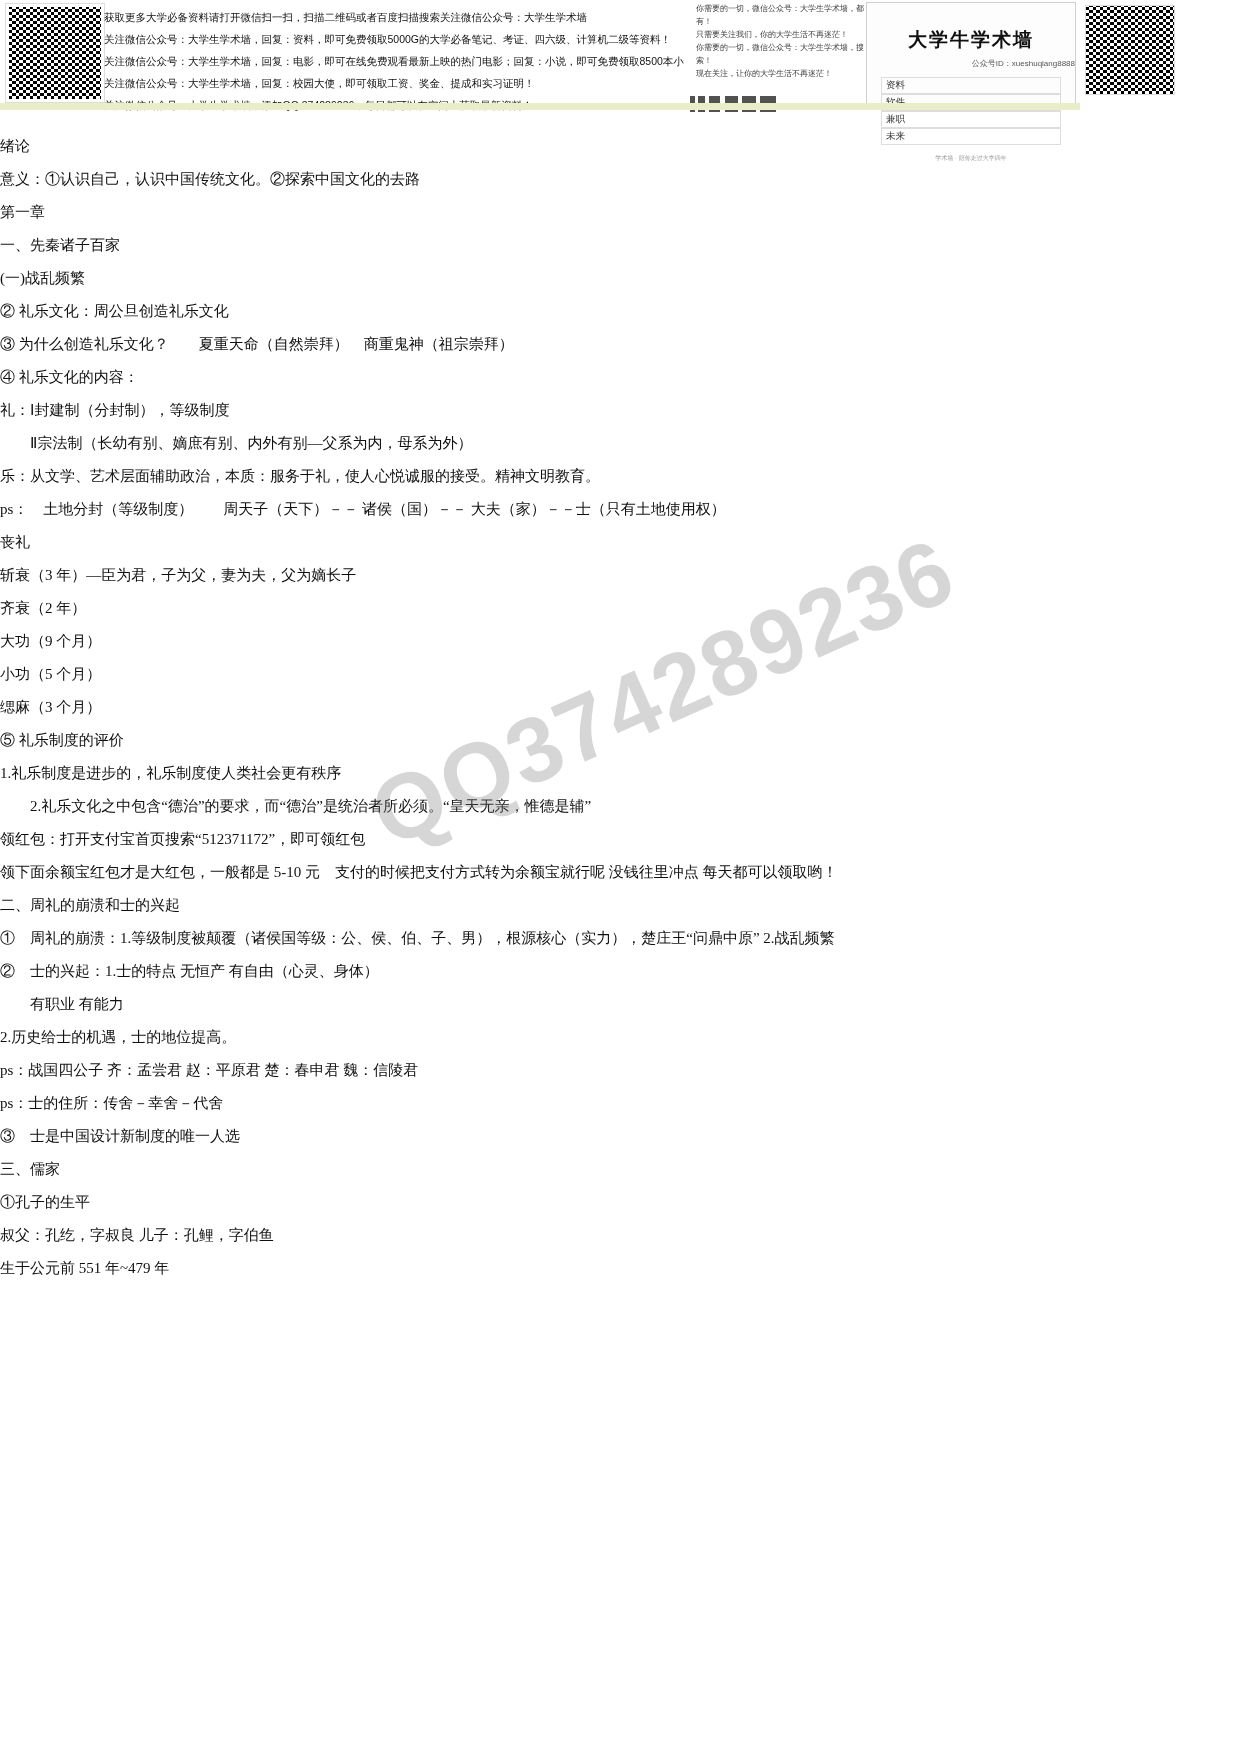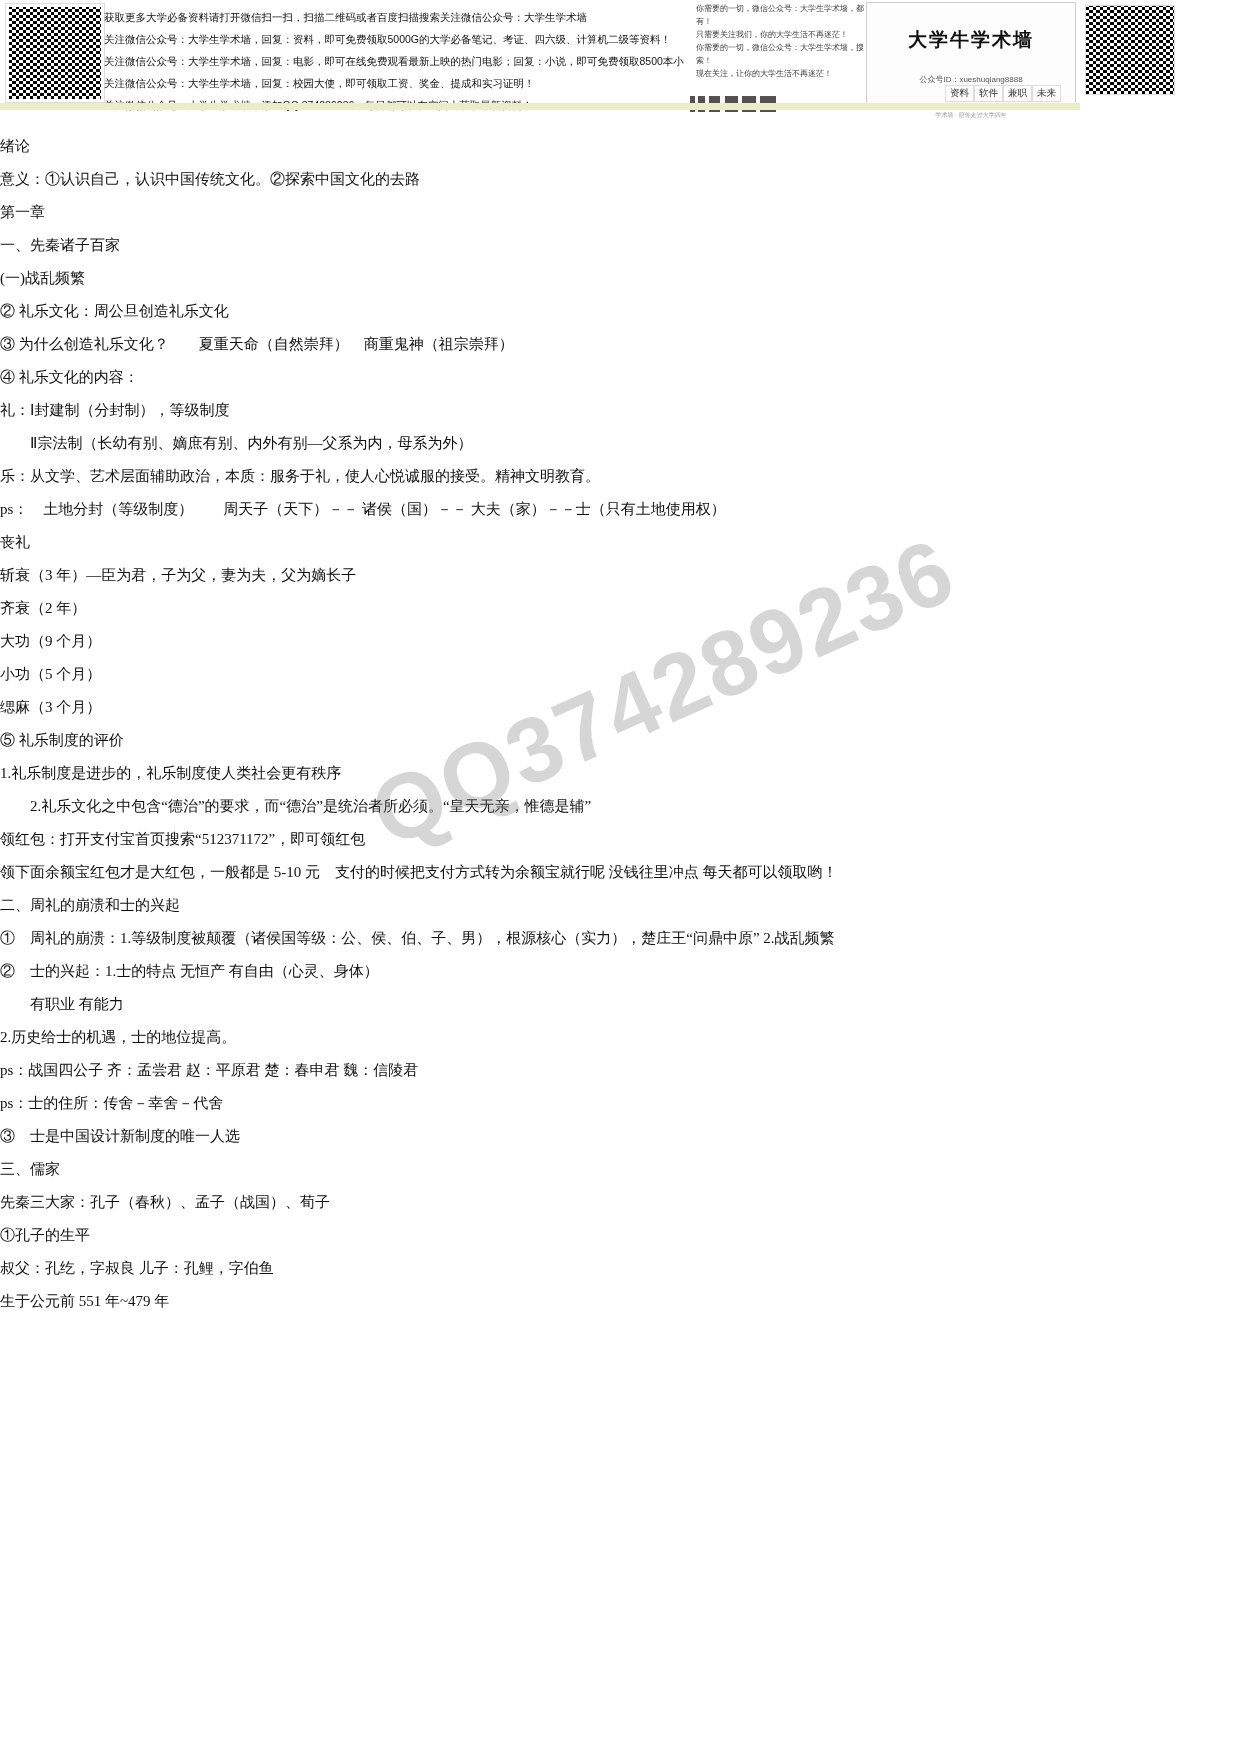--- a/index.html
+++ b/index.html
@@ -69,31 +69,32 @@
   .ad-card .title {
     text-align: center;
     font-family: "Liberation Sans", sans-serif;
     font-size: 19px;
     font-weight: bold;
     letter-spacing: 2px;
     margin-top: 24px;
     color: #111;
   }
   .ad-card .sub {
-    text-align: center;
+    text-align: right;
     font-family: "Liberation Sans", sans-serif;
     font-size: 8px;
     color: #555;
-    margin-top: 21px;
+    margin-top: 5px;
   }
   .ad-card .tags {
     display: flex;
     justify-content: flex-end;
-    margin-top: 0;
+    margin-top: 8px;
     padding: 0 14px;
+    flex-direction: column;
   }
   .ad-card .tags span {
     font-family: "Liberation Sans", sans-serif;
     font-size: 9.5px;
     color: #333;
     border: 1px solid #ddd;
     padding: 1px 4px;
   }
   .ad-card .foot {
     text-align: center;
@@ -237,19 +238,18 @@
     <p class="lfull">领下面余额宝红包才是大红包，一般都是 5-10 元　支付的时候把支付方式转为余额宝就行呢 没钱往里冲点 每天都可以领取哟！</p>
     <p class="l0">二、周礼的崩溃和士的兴起</p>
     <p class="indent-hang">①　周礼的崩溃：1.等级制度被颠覆（诸侯国等级：公、侯、伯、子、男），根源核心（实力），楚庄王“问鼎中原” 2.战乱频繁</p>
     <p class="l2">②　士的兴起：1.士的特点 无恒产 有自由（心灵、身体）</p>
     <p class="l7">　　有职业 有能力</p>
     <p class="l5">2.历史给士的机遇，士的地位提高。</p>
     <p class="l4">ps：战国四公子 齐：孟尝君 赵：平原君 楚：春申君 魏：信陵君</p>
     <p class="l4">ps：士的住所：传舍－幸舍－代舍</p>
     <p class="l2">③　士是中国设计新制度的唯一人选</p>
     <p class="l1">三、儒家</p>
-    <p class="l2">先秦三大家：孔子（春秋）、孟子（战国）、荀子</p>
     <p class="l2">①孔子的生平</p>
     <p class="l5">叔父：孔纥，字叔良 儿子：孔鲤，字伯鱼</p>
     <p class="l5">生于公元前 551 年~479 年</p>
   </div>
 
 <div class="watermark">QQ374289236</div>
 
 </body></html>

